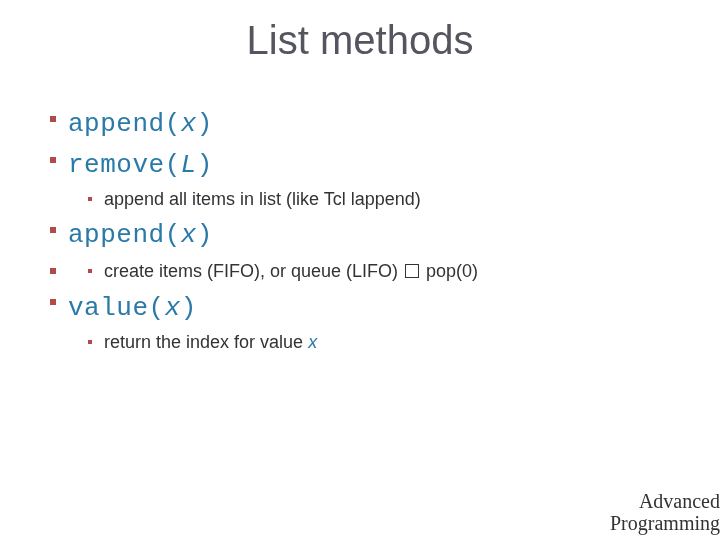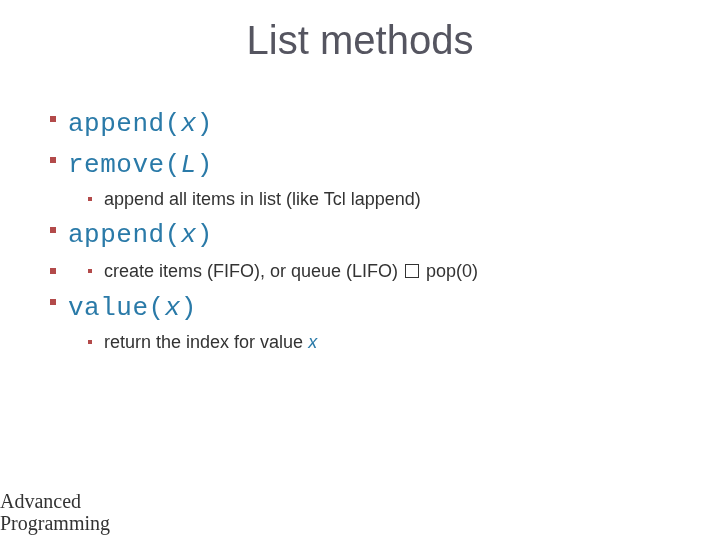--- a/index.html
+++ b/index.html
@@ -76,21 +76,21 @@
   }
   .param-dark {
     font-style: italic;
     color: #2a7aa8;
   }
   .footer {
     position: absolute;
     bottom: 6px;
     left: 0;
     width: 100%;
-    text-align: left;
+    text-align: right;
     font-family: "Times New Roman", Times, serif;
     font-size: 20px;
     color: #333;
     line-height: 1.1;
   }
   .box {
     display: inline-block;
     width: 14px;
     height: 14px;
     border: 1.5px solid #333;

